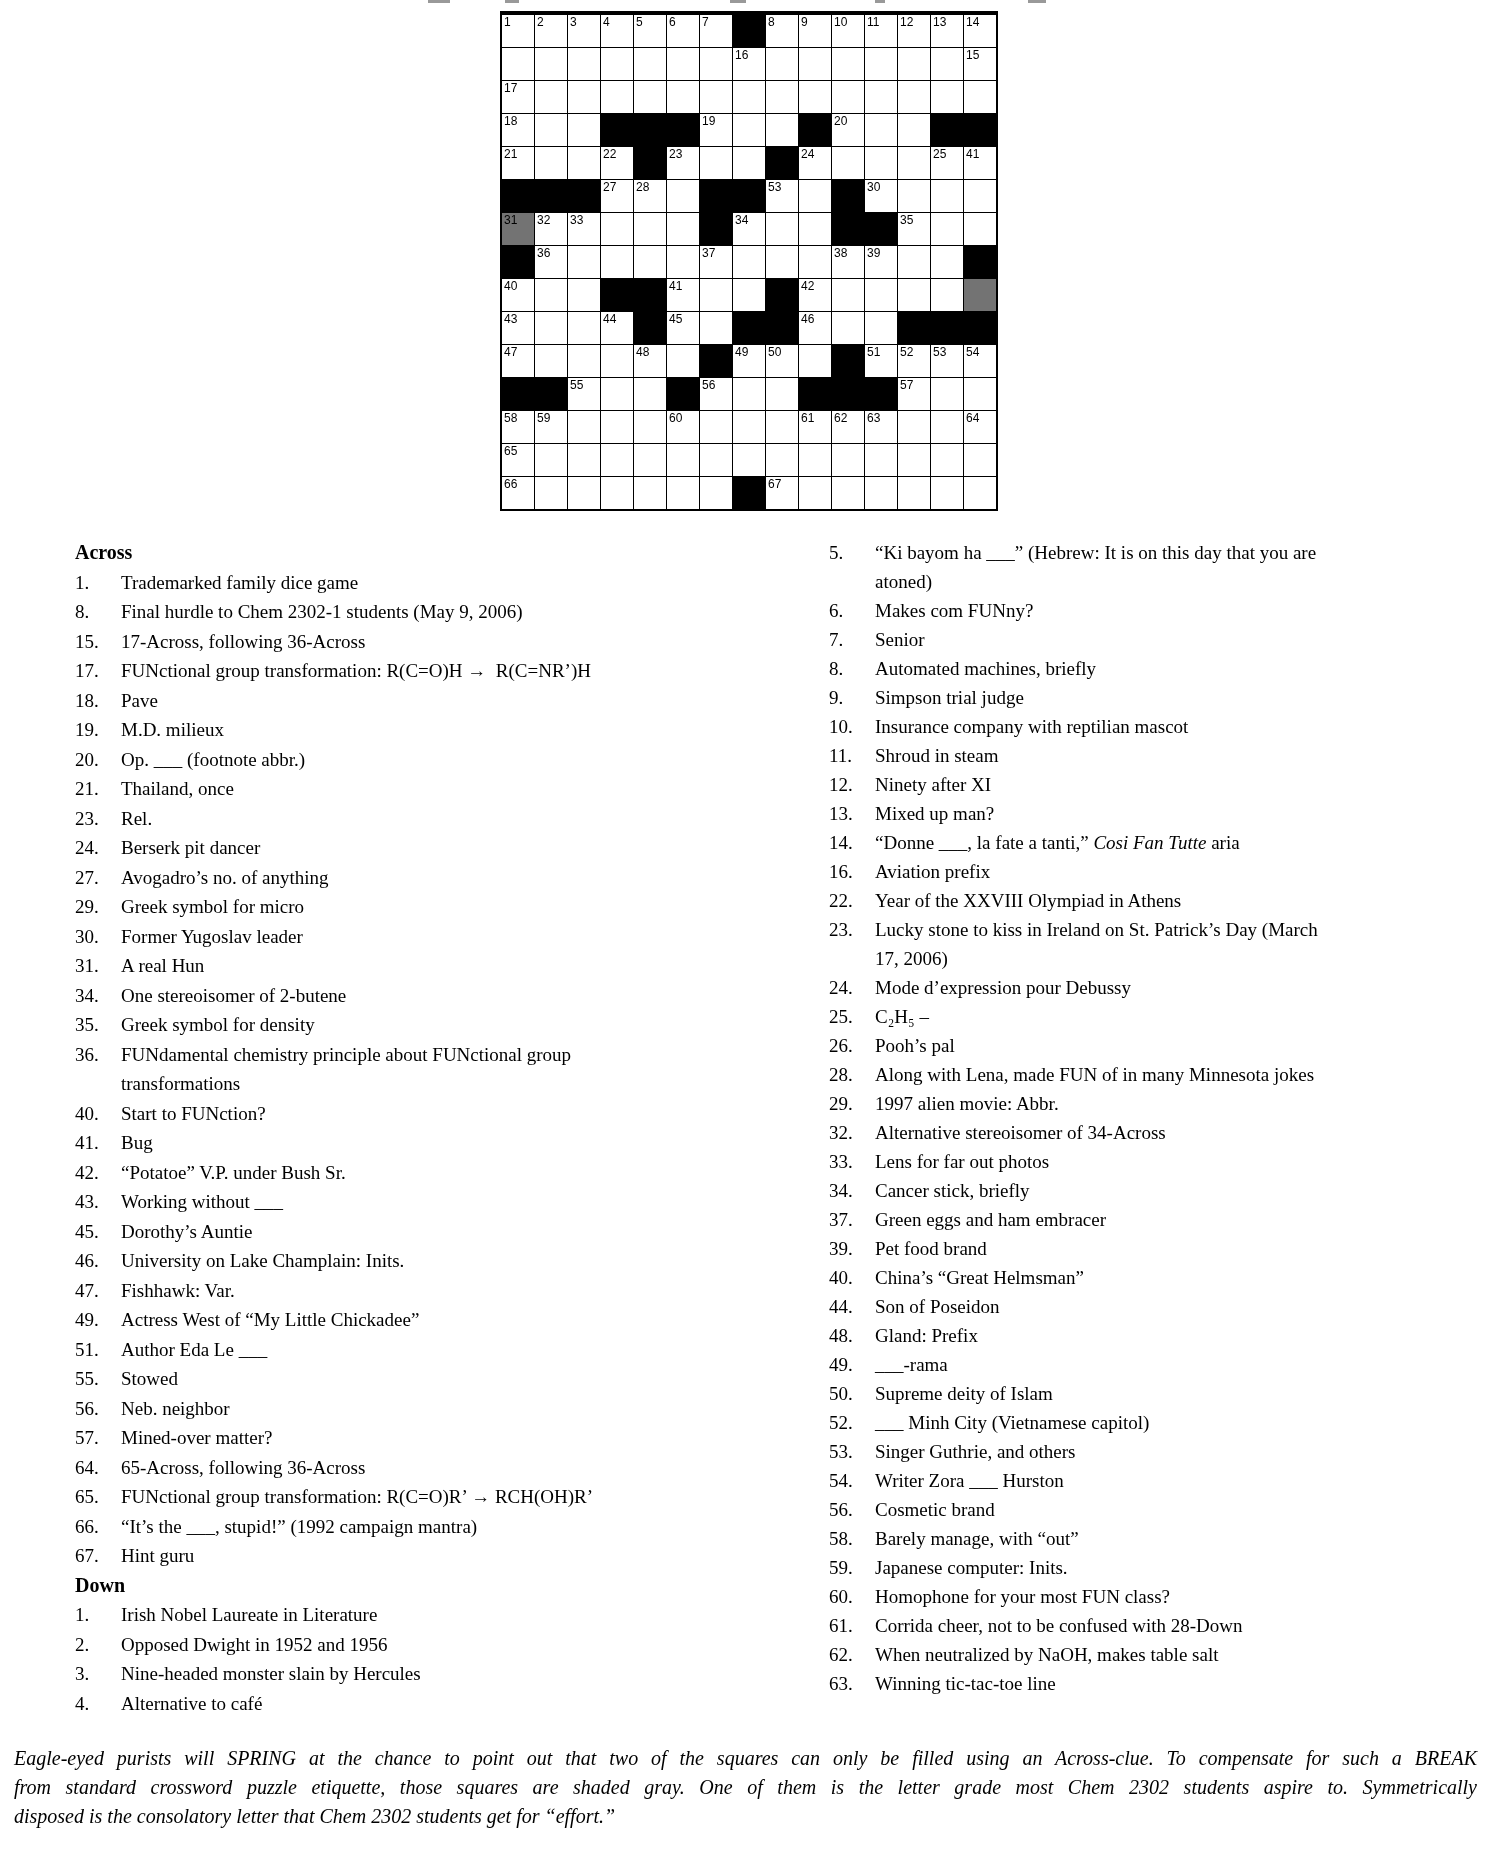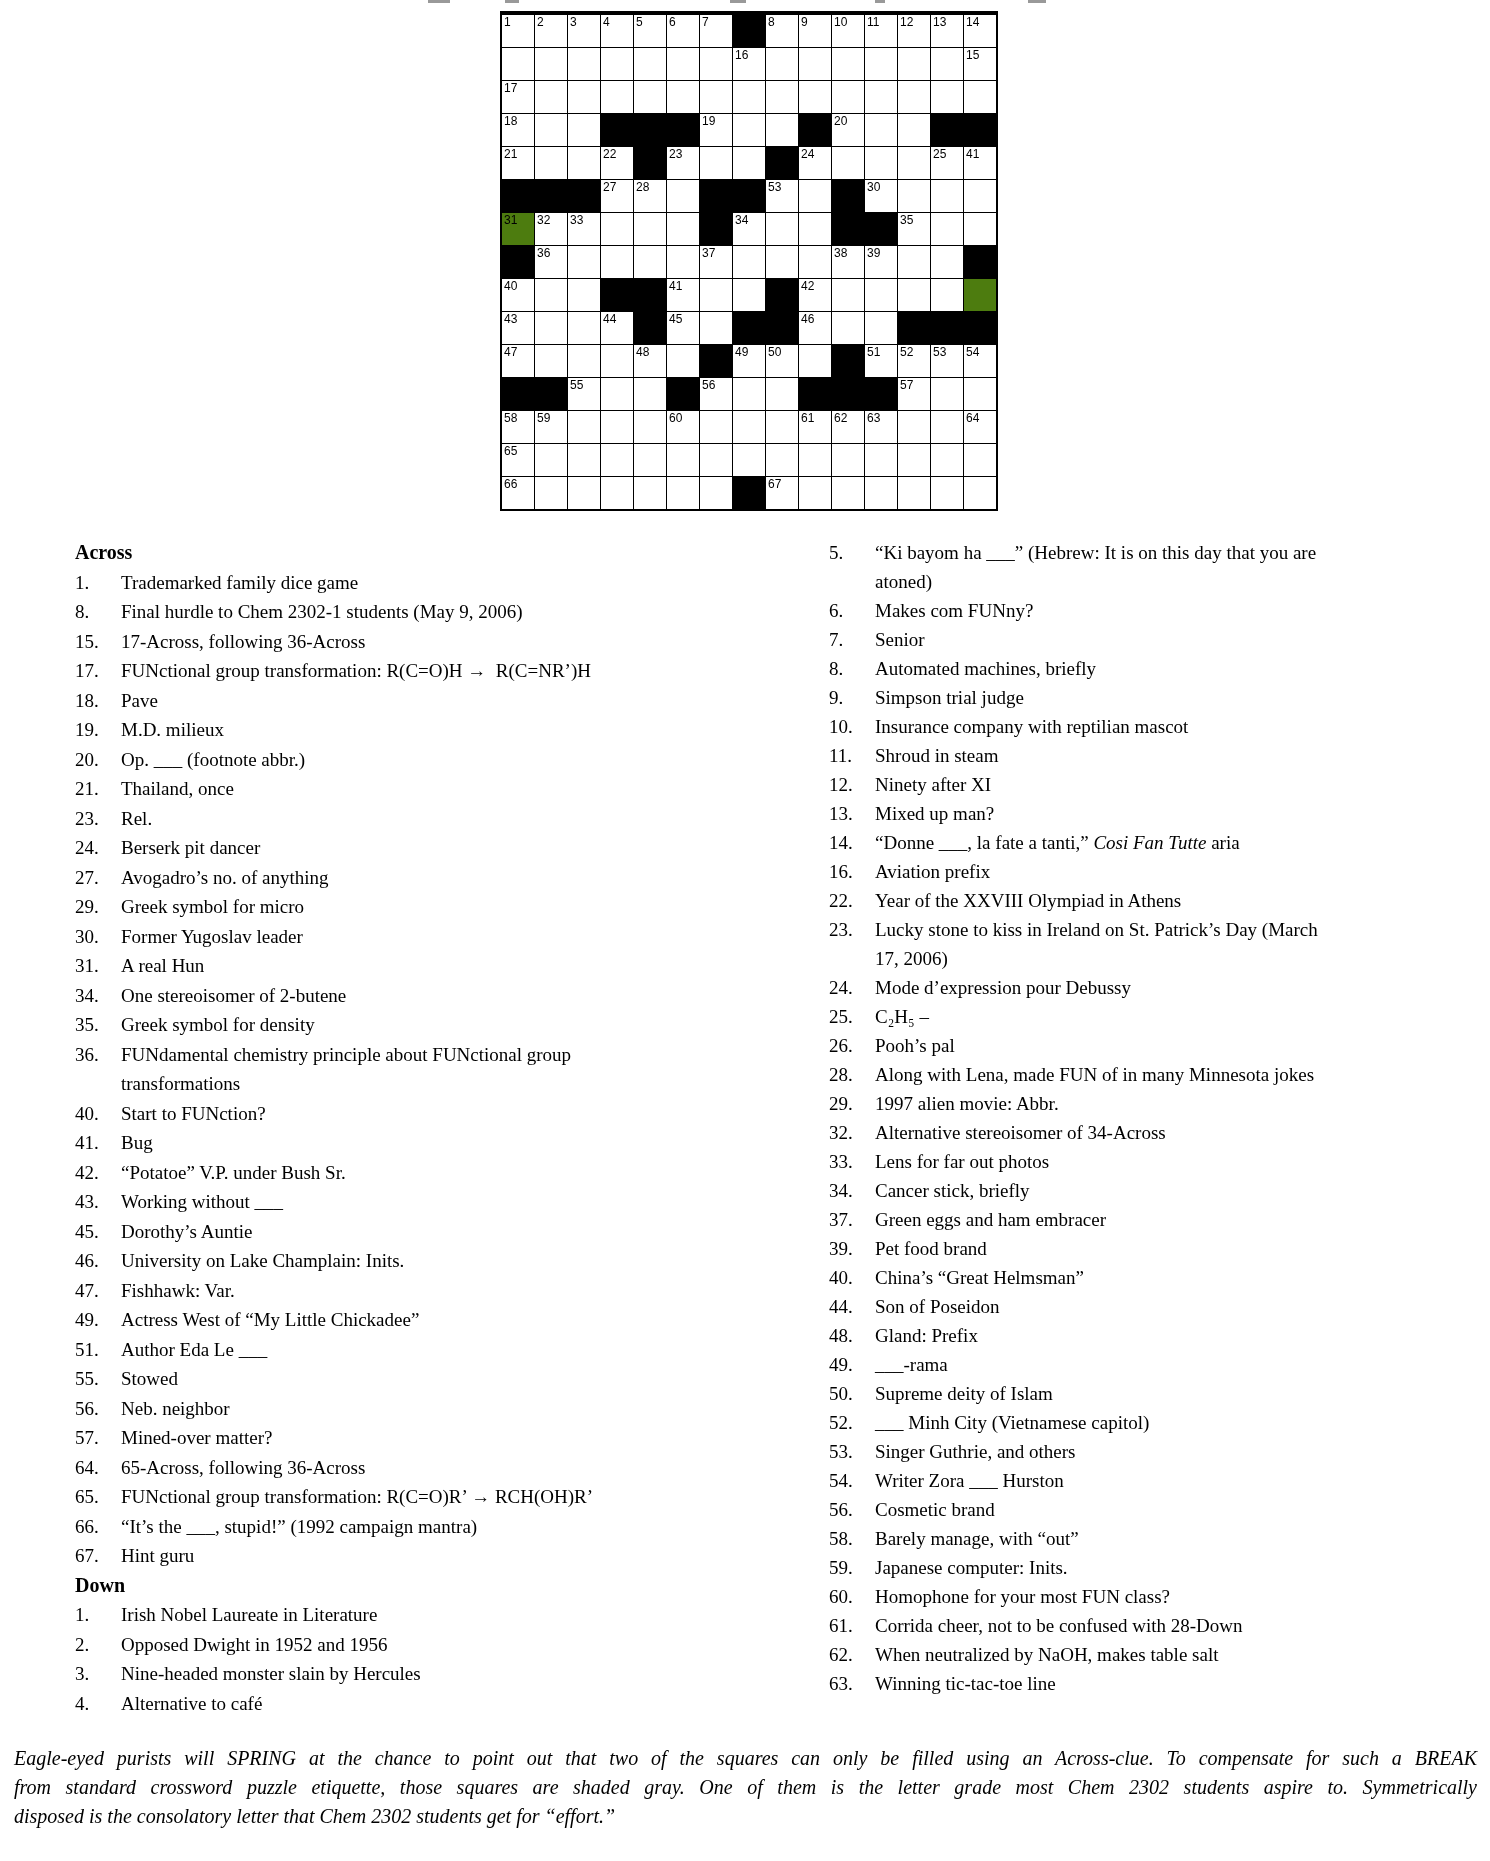--- a/index.html
+++ b/index.html
@@ -18,21 +18,21 @@
     display:grid;
     grid-template-columns:repeat(15, 32px);
     grid-auto-rows:32px;
     gap:1px;
     background:#000;
     border:2px solid #000;
     border-top-width:4px;
   }
   .cell { position:relative; background:#fff; }
   .cell.black { background:#000; }
-  .cell.gray  { background:#4d7c0f; }
+  .cell.gray  { background:#737373; }
   .cell .cnum {
     position:absolute; top:0px; left:2px;
     font-family:"Liberation Sans", sans-serif;
     font-size:12px; line-height:14px; color:#000;
   }
 
   
   .cluecol { position:absolute; font-size:19px; line-height:29.5px; }
   #across-col { left:75px; top:538px; width:705px; }
   #right-col  { left:829px; top:538px; width:655px; line-height:29px; }

